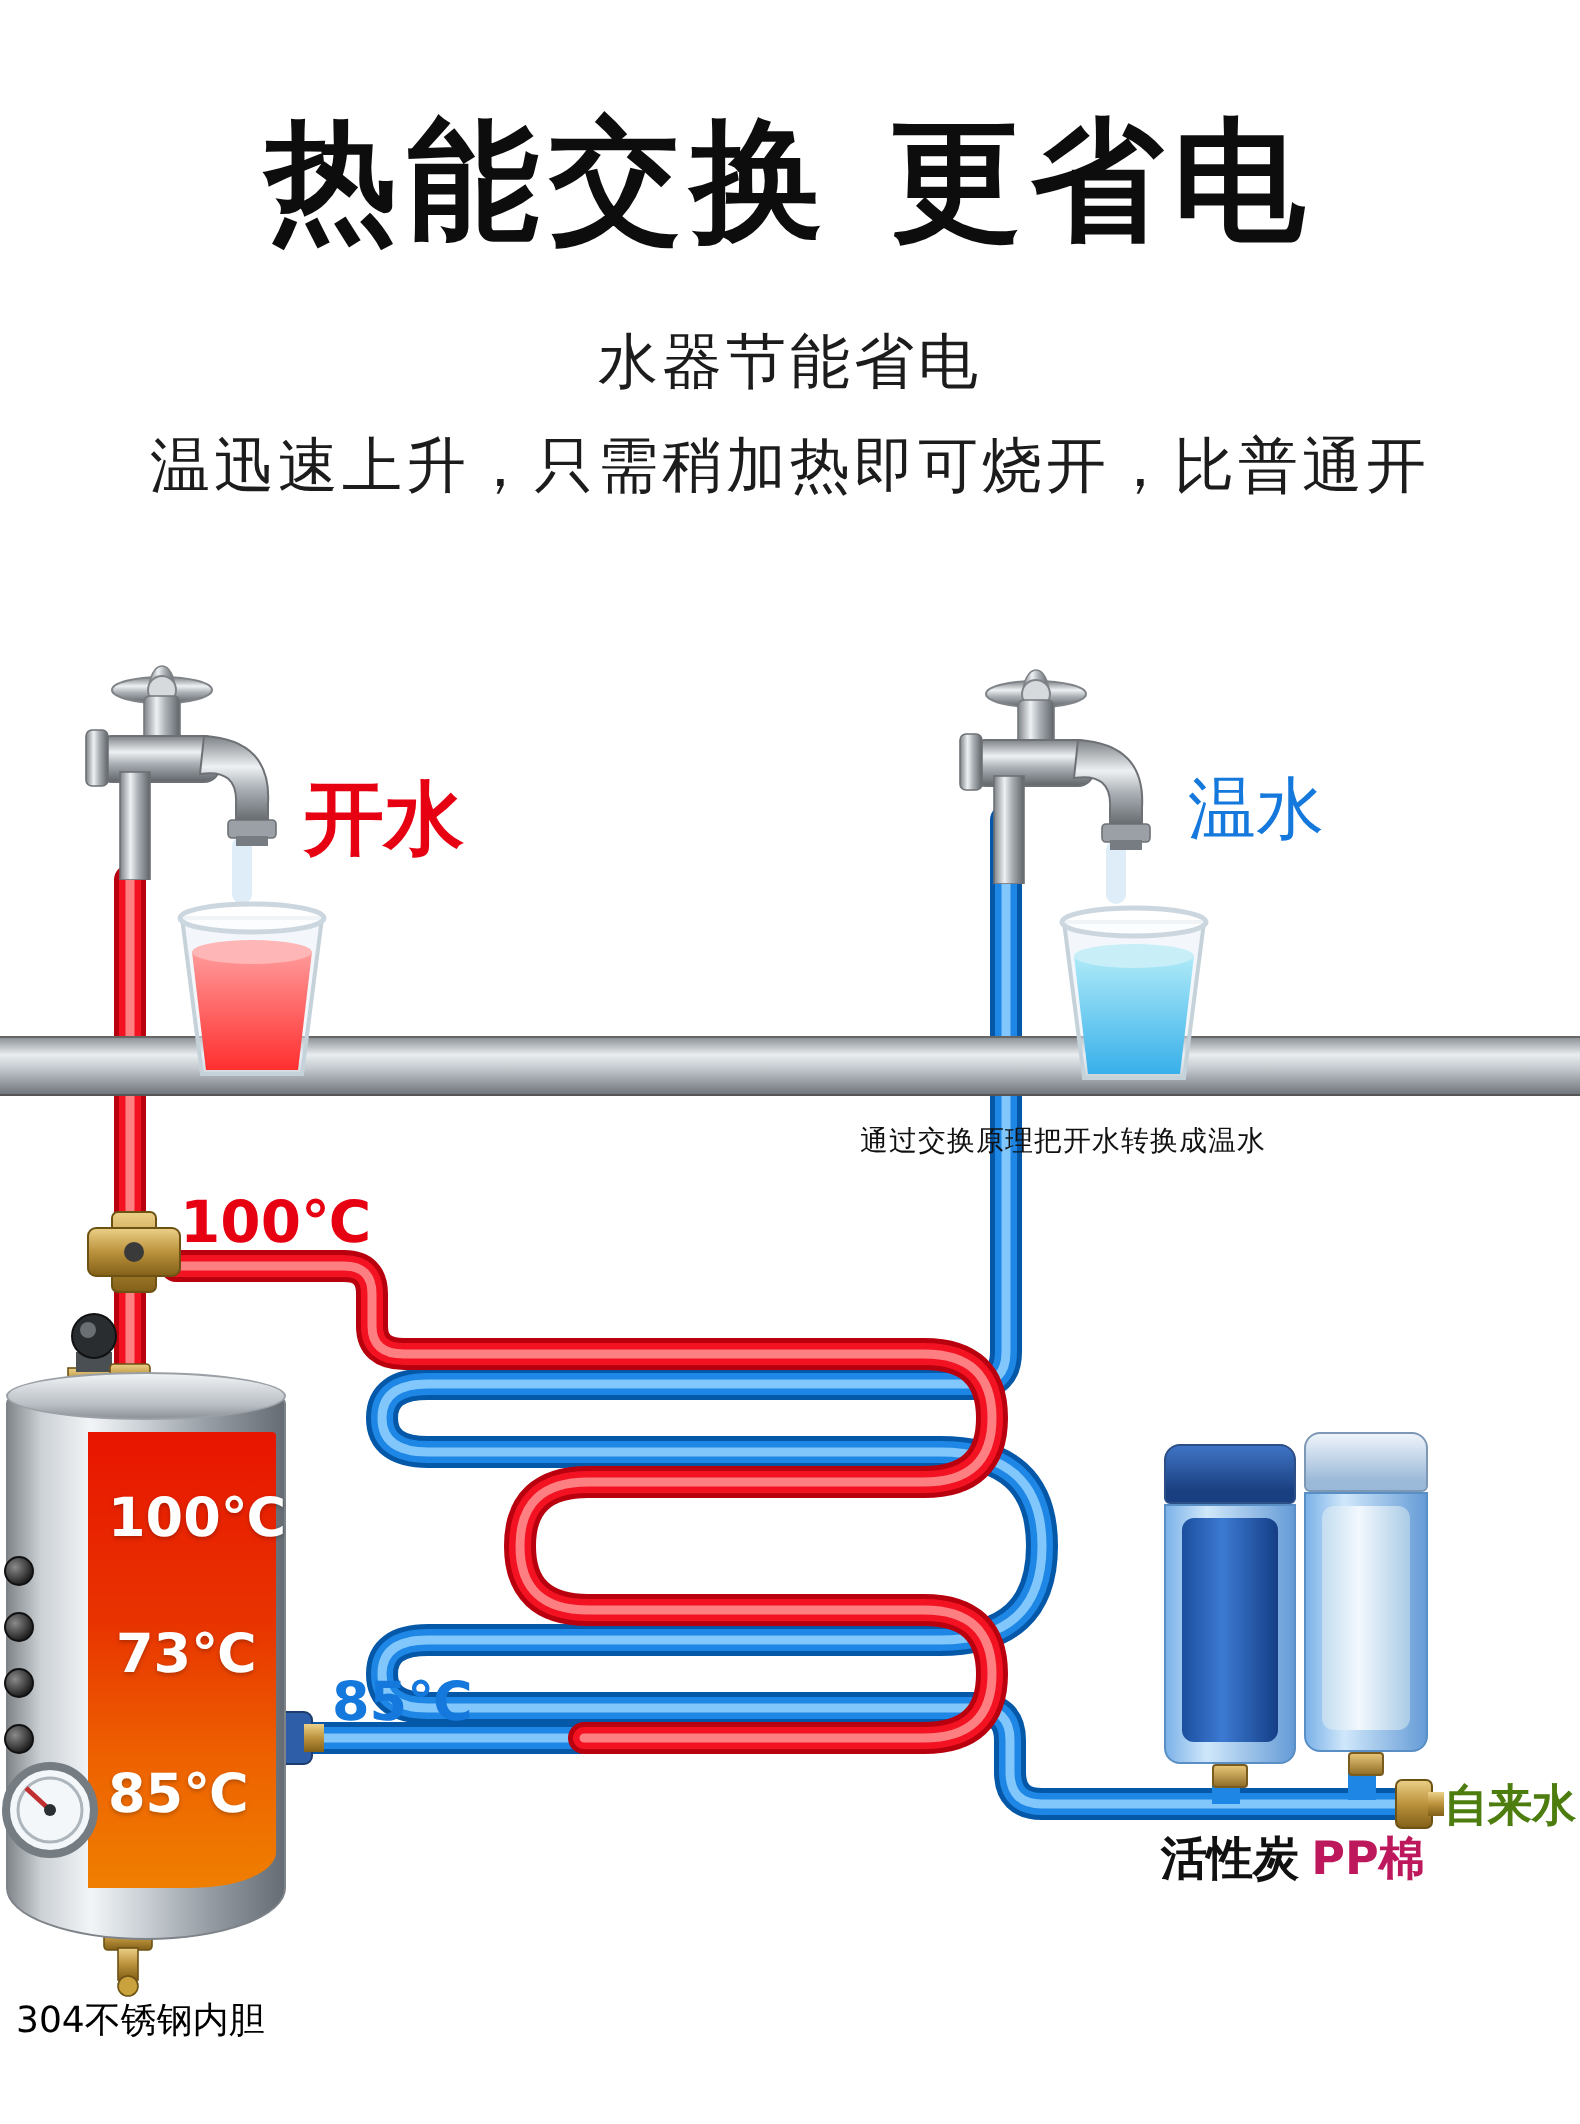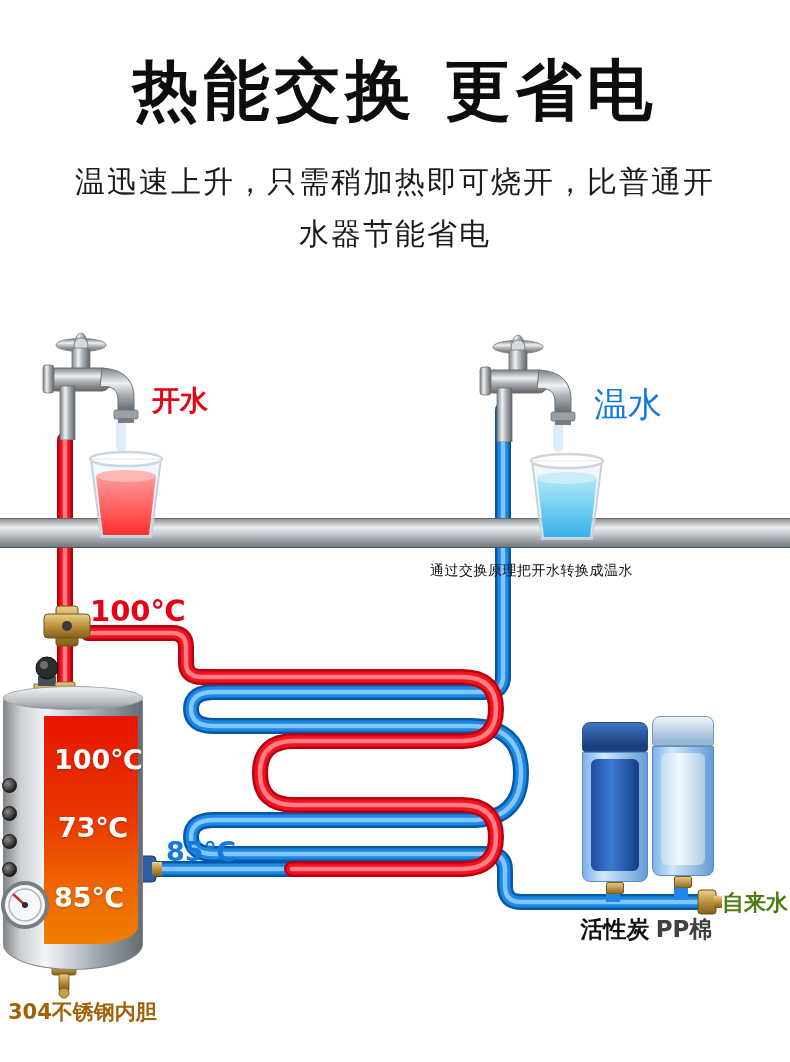--- a/index.html
+++ b/index.html
@@ -19,29 +19,29 @@
     border-top:1px solid #666; border-bottom:1px solid #555; }
 
   
   .faucet { width:100px; height:108px; z-index:4; }
   .faucet-left  { left:40px;  top:316px; }
   .faucet-right { left:477px; top:318px; }
   .cup { width:80px; height:95px; z-index:5; }
   .cup-left  { left:86px;  top:430px; }
   .cup-right { left:527px; top:432px; }
 
-  .lbl-hot  { left:152px; top:366px; font-size:28px; font-weight:800; color:#e60012; z-index:6; }
+  .lbl-hot  { left:152px; top:366px; font-size:40px; font-weight:800; color:#e60012; z-index:6; }
   .lbl-warm { left:594px; top:366px; font-size:34px; font-weight:400; color:#1478dc; z-index:6;text-align:center; }
   .lbl-note { left:430px; top:546px; width:354px; text-align:left; font-size:14px; font-weight:500; color:#111; z-index:6; letter-spacing:0.5px; }
   .lbl-100  { left:90px;  top:578px; font-size:29px; font-weight:800; color:#e60012; z-index:6; }
   .lbl-85   { left:166px; top:820px; font-size:27px; font-weight:800; color:#1478dc; z-index:6; }
   .lbl-tap  { left:722px; top:872px; font-size:22px; font-weight:600; color:#4d7c0f; z-index:6; }
   .lbl-f1   { left:580px; top:898px; width:70px; text-align:center; font-size:23px; font-weight:600; color:#111; z-index:6; }
-  .lbl-f2   { left:652px; top:898px; width:64px; text-align:center; font-size:23px; font-weight:600; color:#404040; z-index:6; }
-  .lbl-tank { left:8px;   top:982px; font-size:21px; font-weight:700; color:#a16207; z-index:6; }
+  .lbl-f2   { left:652px; top:898px; width:64px; text-align:center; font-size:23px; font-weight:600; color:#be185d; z-index:6; }
+  .lbl-tank { left:8px;   top:982px; font-size:18px; font-weight:400; color:#000000; z-index:6; }
 
   
   .tank { left:0; top:670px; width:150px; height:300px; z-index:3; }
   .tank-top { position:absolute; left:3px; top:0; width:140px; height:24px; border-radius:50%;
     background:linear-gradient(180deg,#f0f3f5 0%,#b8bec4 70%,#8d9399 100%); border:1px solid #9aa0a6; }
   .tank-body { position:absolute; left:3px; top:12px; width:140px; height:272px;
     border-radius:4px 4px 70px 70px / 4px 4px 26px 26px;
     background:linear-gradient(90deg,#82878c 0%,#ccd1d6 12%,#f2f5f7 30%,#ccd2d7 48%,#979ea5 72%,#656c73 100%);
     border:1px solid #7d8389; }
   .tank-cut { position:absolute; left:44px; top:30px; width:94px; height:228px;
@@ -72,22 +72,22 @@
   .stream { position:absolute; width:10px; border-radius:5px; background:#d6e9f5; opacity:0.8; z-index:3; }
   .stream-left  { left:116px; top:402px; height:34px; }
   .stream-right { left:553px; top:404px; height:32px; }
 </style>
 </head>
 <body>
 <div id="page">
 
   <div class="title">热能交换 更省电</div>
   <div class="desc">
+    <div>水器节能省电</div>
     <div>温迅速上升，只需稍加热即可烧开，比普通开</div>
-    <div>水器节能省电</div>
   </div>
 
   <svg class="layer" width="790" height="1062" viewBox="0 0 790 1062">
     <defs>
       <linearGradient id="chromeH" x1="0" y1="0" x2="1" y2="0">
         <stop offset="0" stop-color="#7d8287"></stop>
           <stop offset="0.35" stop-color="#eef1f3"></stop>
         <stop offset="0.6" stop-color="#aab0b5"></stop>
           <stop offset="1" stop-color="#5f6469"></stop>
       </linearGradient>

